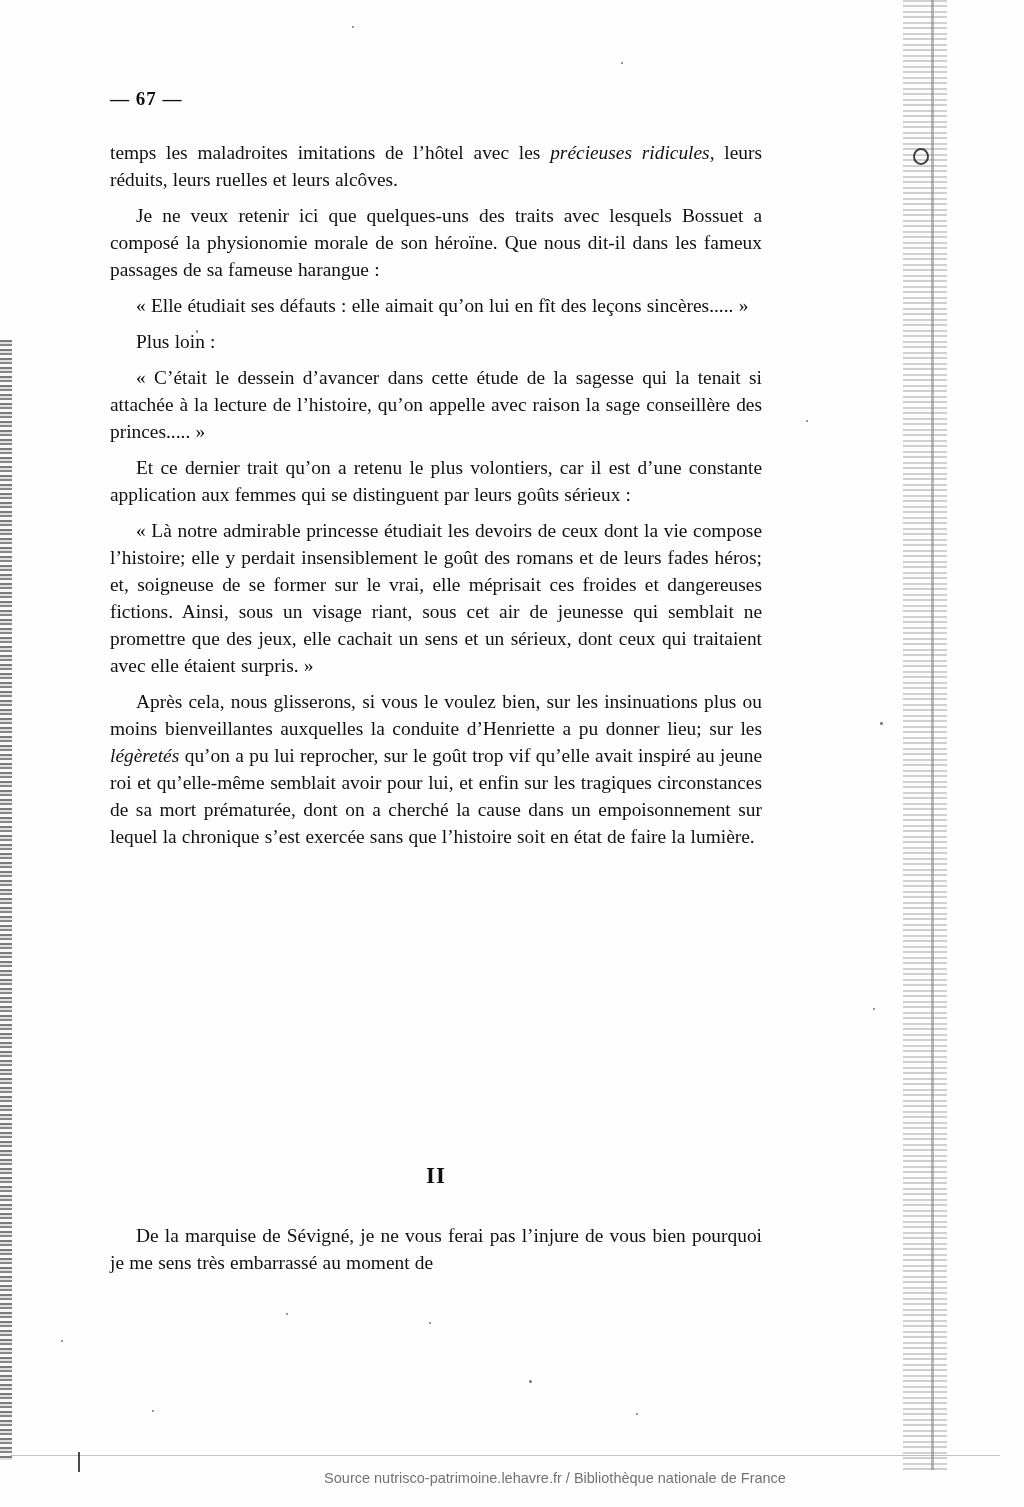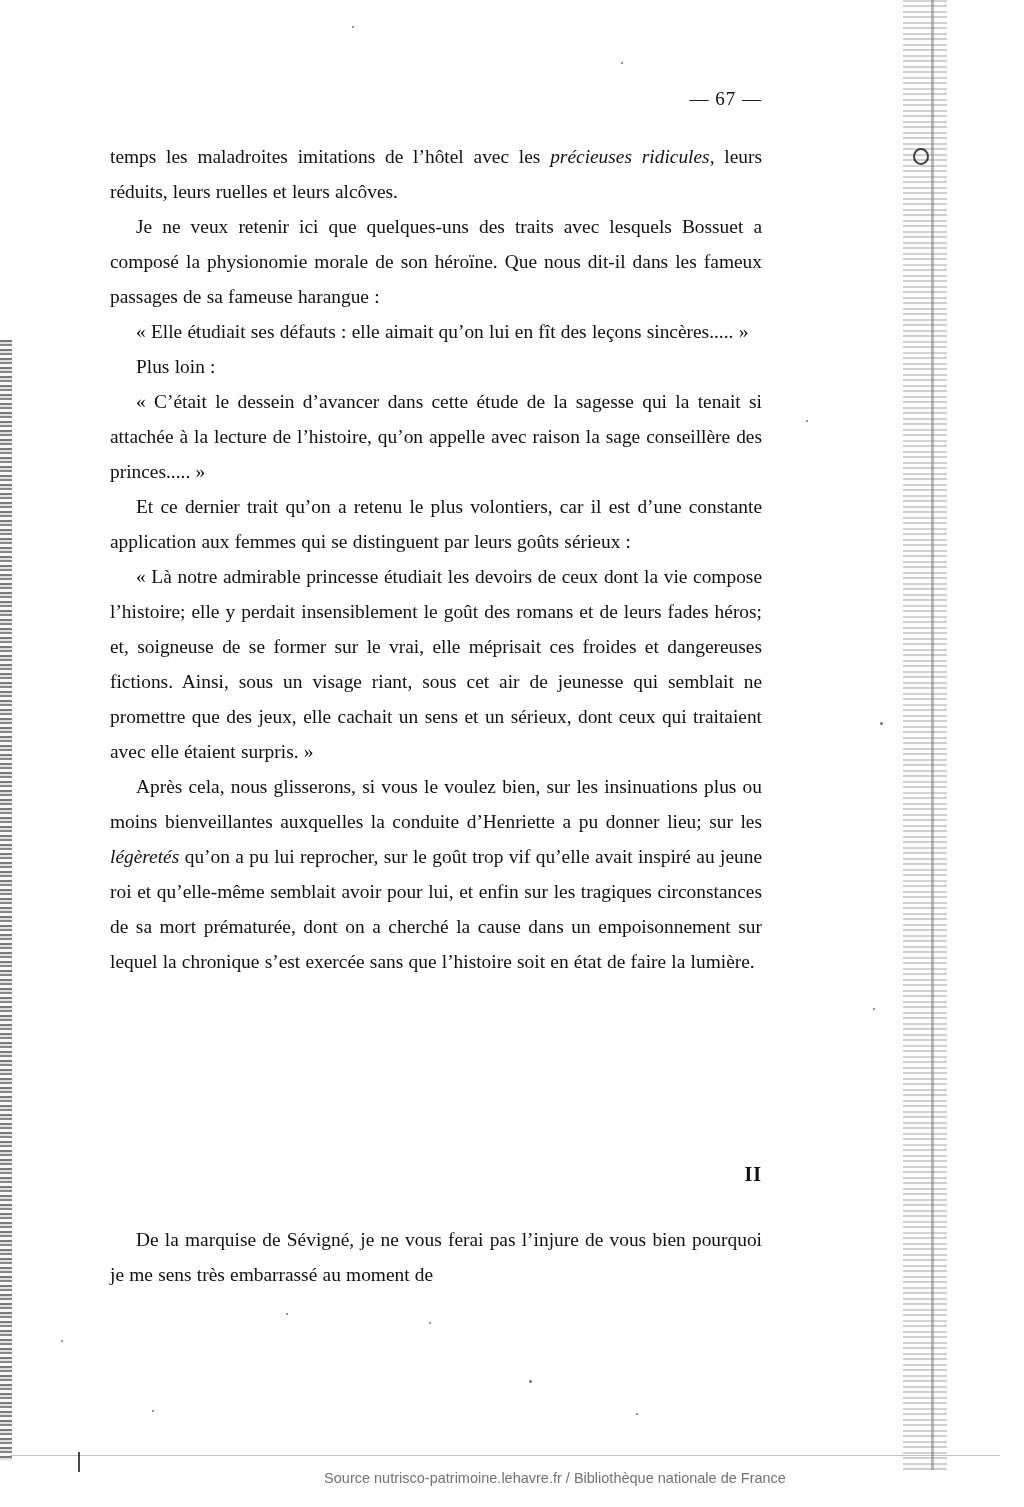--- a/index.html
+++ b/index.html
@@ -94,54 +94,54 @@
     left: 110px;
     top: 0;
     width: 652px;
   }
 
   .folio {
     position: absolute;
     left: 0;
     top: 88px;
     width: 652px;
-    text-align: right;
+    text-align: left;
     font-size: 19px;
-    font-weight: normal;
+    font-weight: bold;
     letter-spacing: 1px;
   }
 
   .body-text {
     position: absolute;
     left: 0;
     top: 139px;
     width: 652px;
   }
 
   p.para {
     margin: 0 0 0 0;
     font-size: 19.4px;
-    line-height: 35px;
+    line-height: 27px;
     text-align: justify;
     text-indent: 26px;
     text-justify: inter-word;
     word-spacing: 0.4px;
   }
   p.para.noindent { text-indent: 0; }
-  p.para + p.para { }
+  p.para + p.para { margin-top: 9px; }
 
   .it { font-style: italic; }
 
   .section-mark {
     position: absolute;
     left: 0;
     top: 1163px;
     width: 652px;
-    text-align: right;
-    font-size: 20px;
+    text-align: center;
+    font-size: 23px;
     font-weight: bold;
     letter-spacing: 1px;
   }
 
   .tail-text {
     position: absolute;
     left: 0;
     top: 1222px;
     width: 652px;
   }

